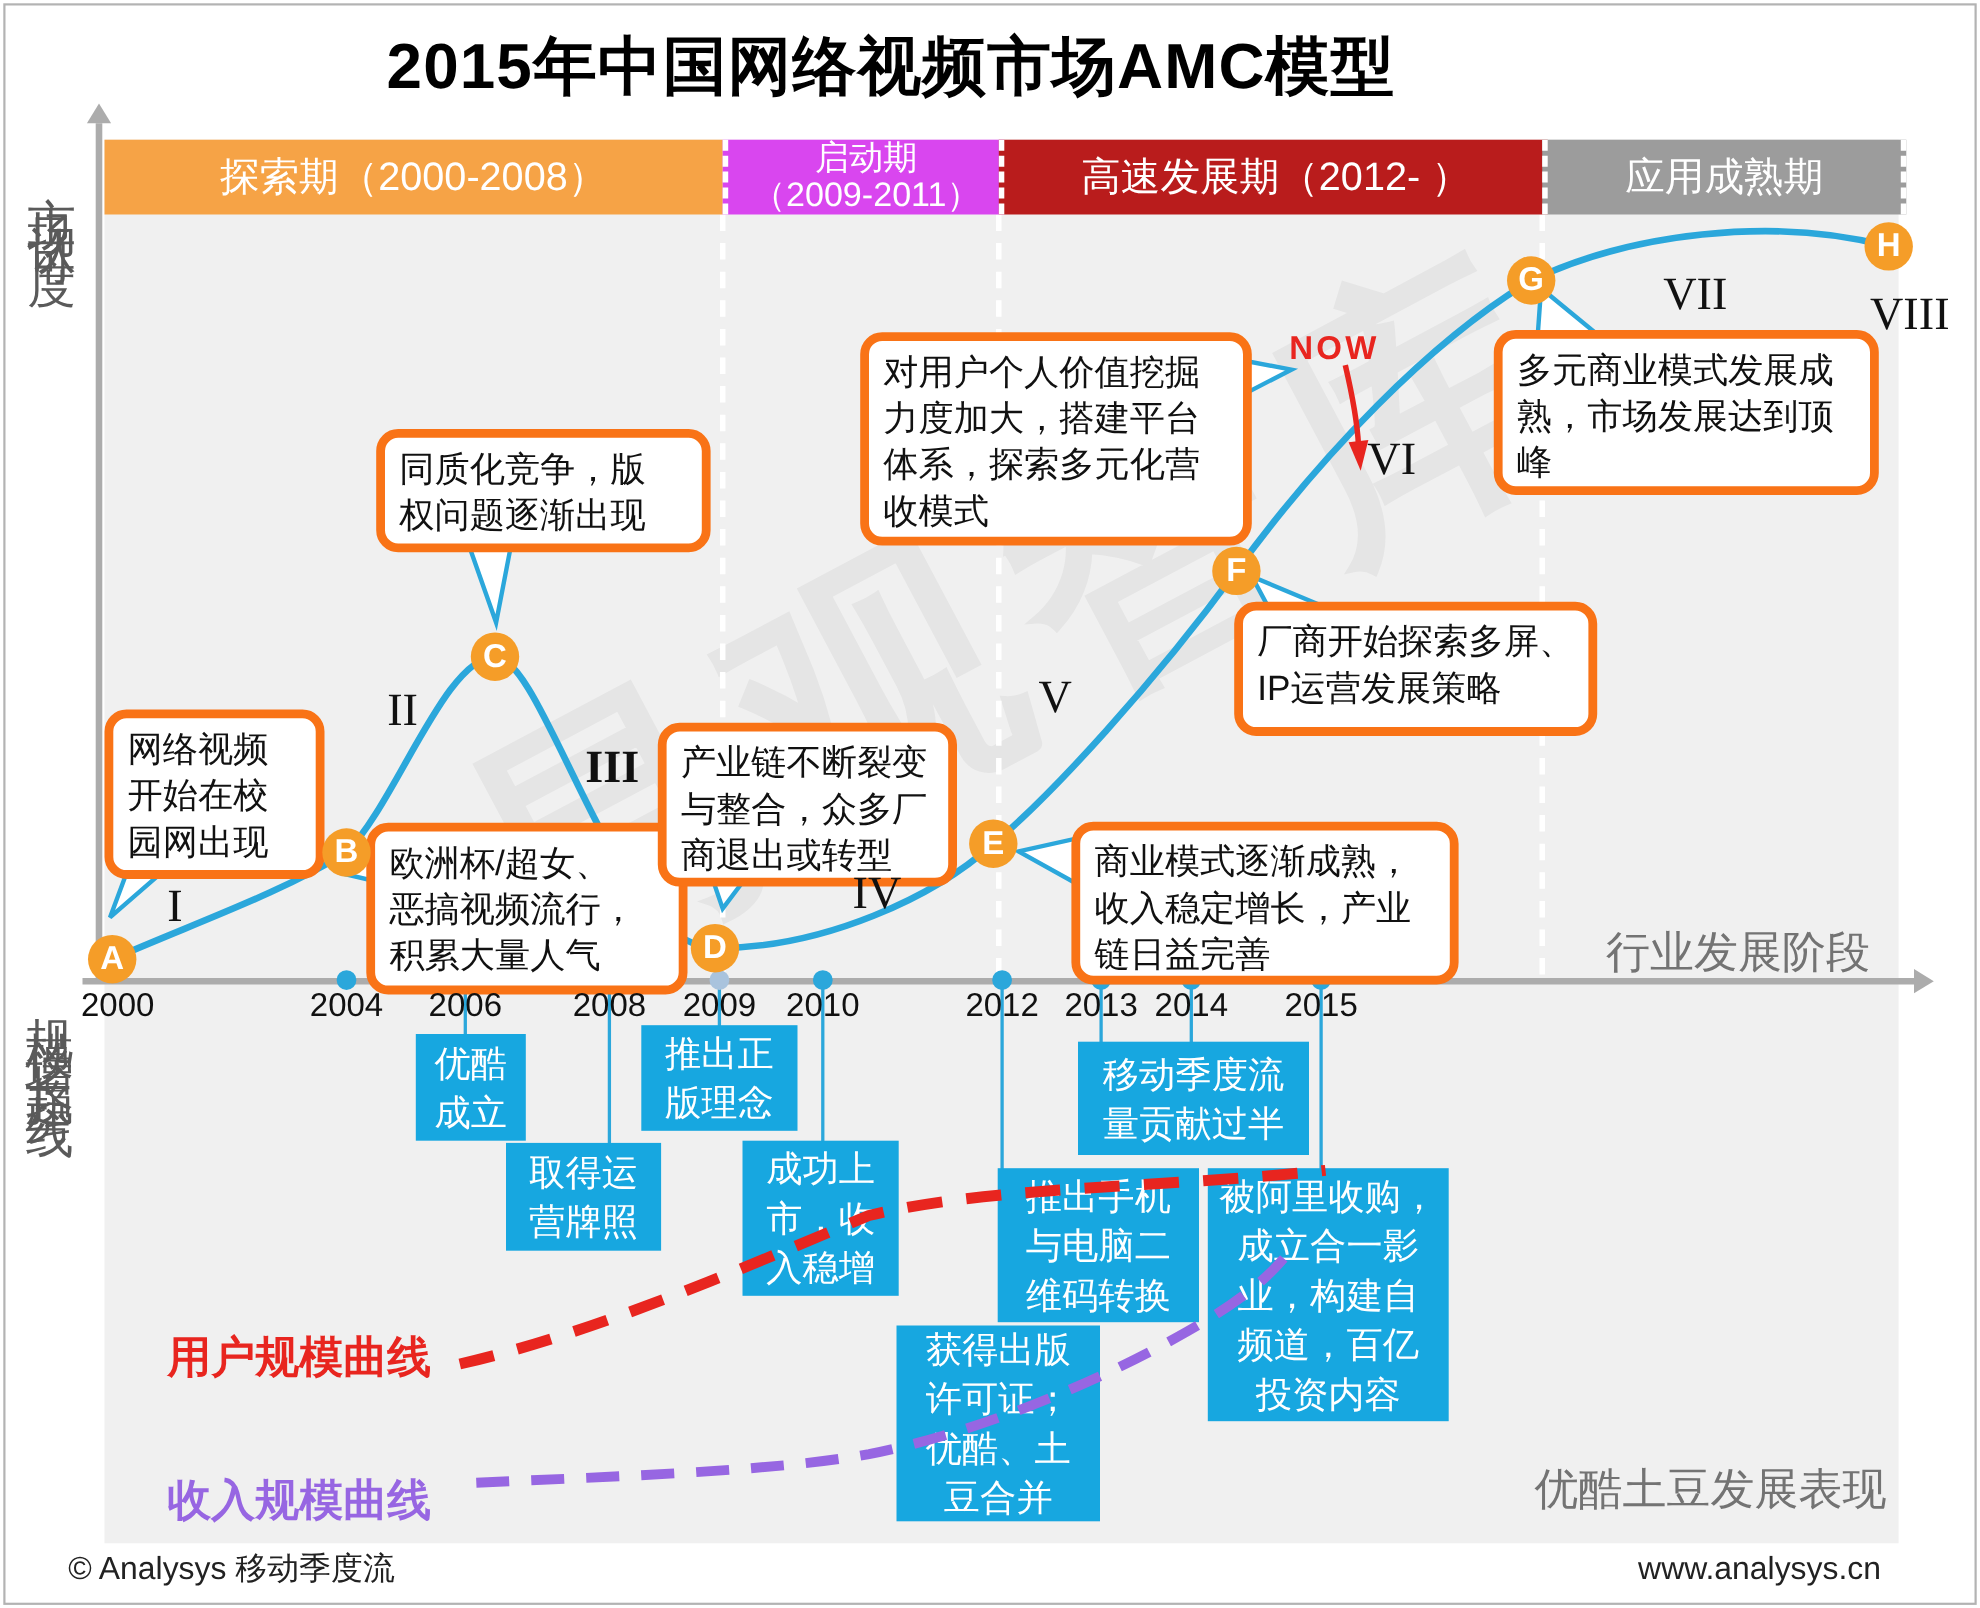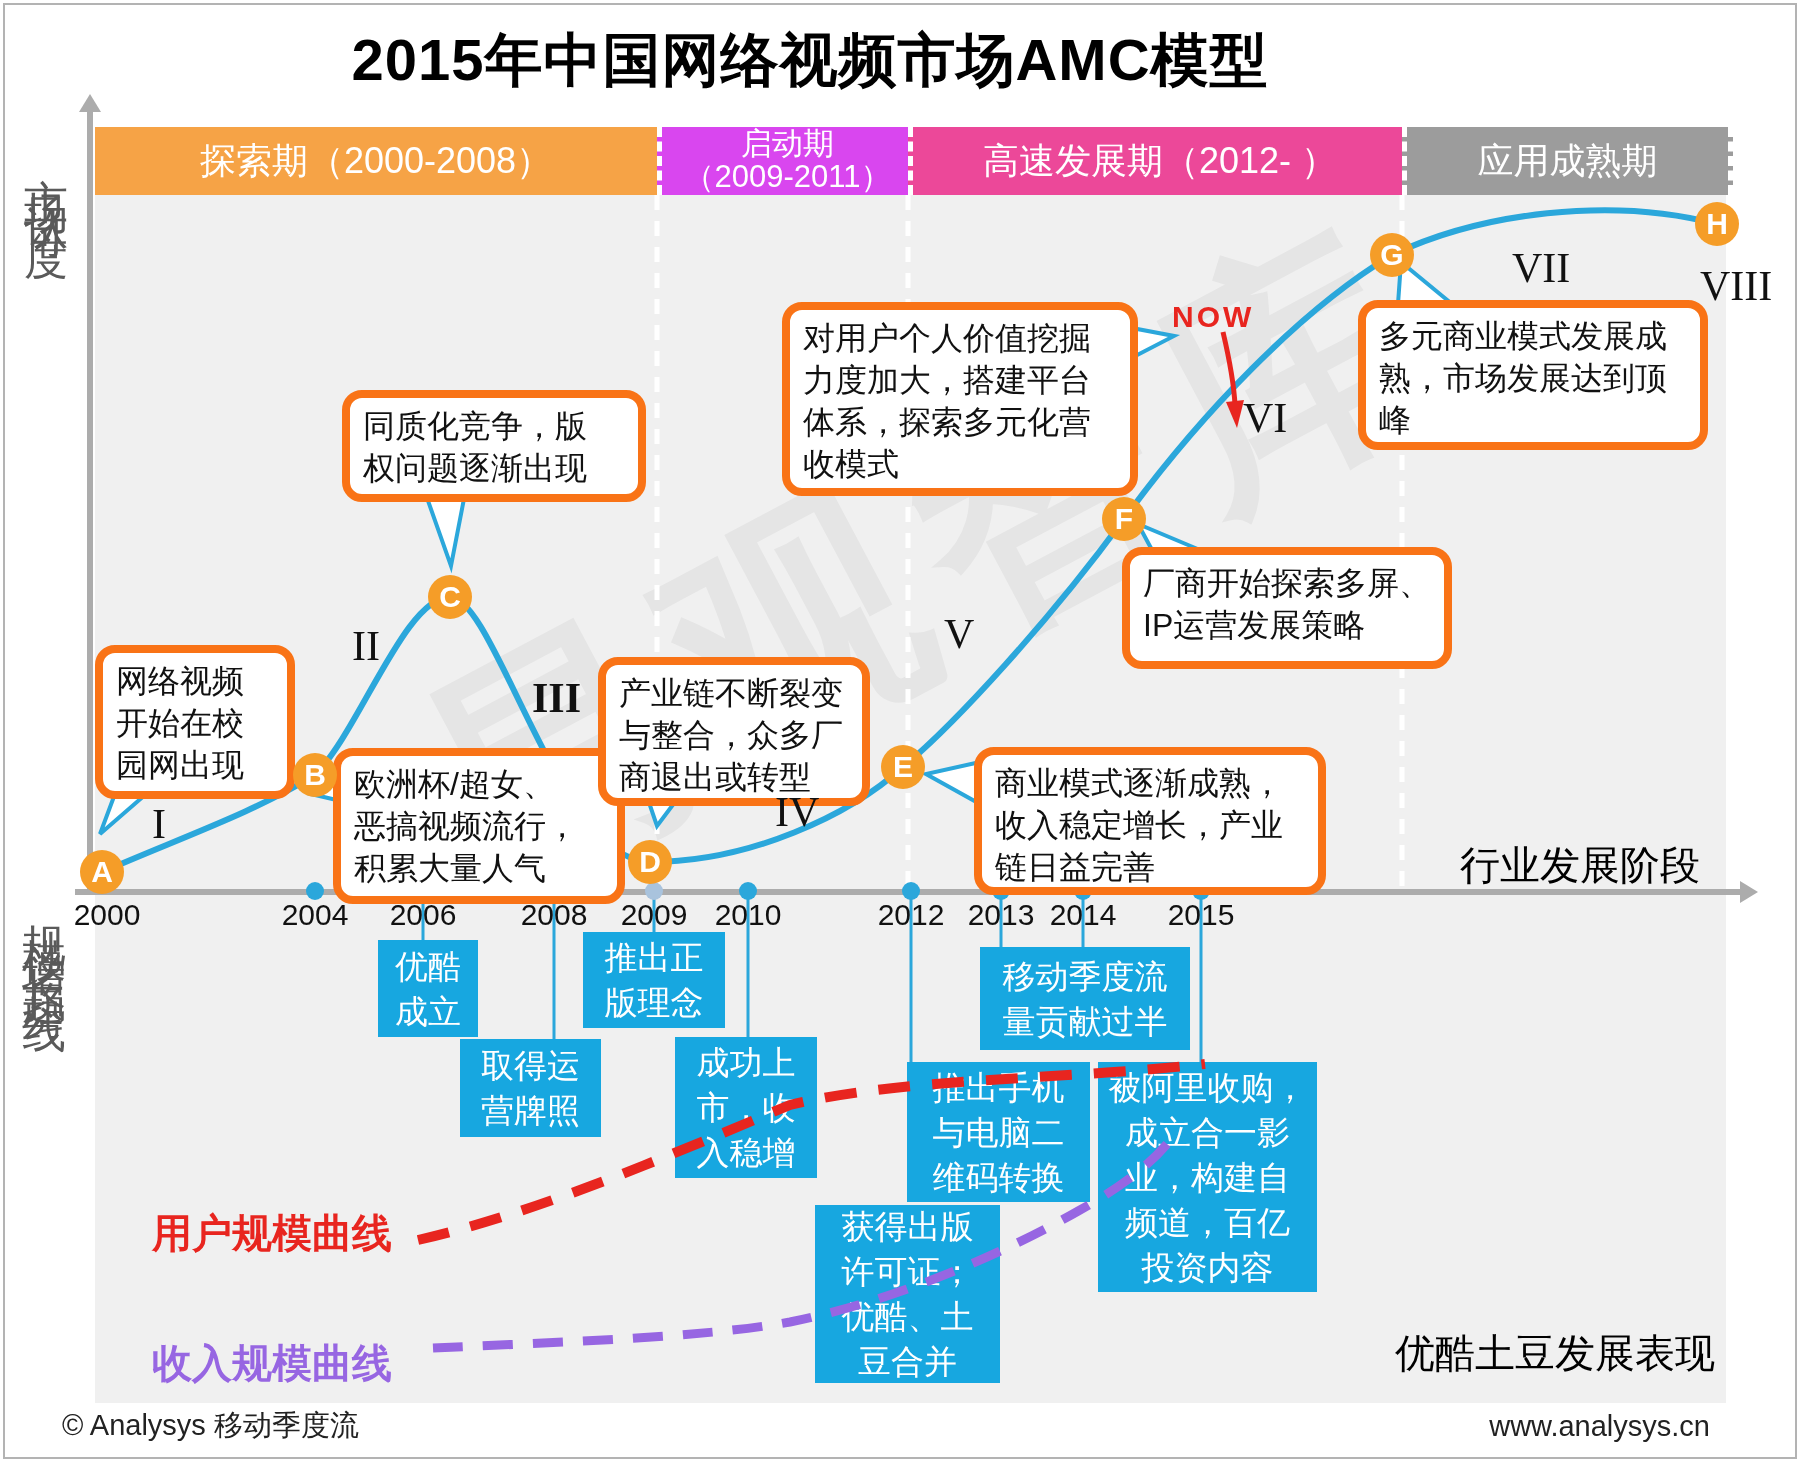--- a/index.html
+++ b/index.html
@@ -23,21 +23,21 @@
   .vlabel{position:absolute;display:flex;flex-direction:column;justify-content:space-between;
           align-items:center;color:#5a5a5a;font-size:44px;z-index:2;}
   .bubble{position:absolute;background:#fff;border:8px solid #f97316;border-radius:20px;
           font-size:32px;line-height:42px;padding:7px 13px;white-space:pre-line;z-index:2;color:#111;}
   .pt{position:absolute;width:44px;height:44px;border-radius:50%;background:#F59D28;color:#fff;
       font-size:30px;font-weight:bold;display:flex;align-items:center;justify-content:center;z-index:3;}
   .rn{position:absolute;font-family:"Liberation Serif", serif;font-size:42px;color:#111;z-index:2;}
   .yr{position:absolute;top:898px;width:100px;text-align:center;font-size:30px;color:#111;z-index:2;}
   .ebox{position:absolute;background:#17A7E0;color:#fff;font-size:33px;line-height:45px;
         white-space:pre-line;text-align:center;z-index:2;display:flex;align-items:center;justify-content:center;}
-  .graytext{position:absolute;color:#000000;font-size:40px;z-index:2;}
+  .graytext{position:absolute;color:#737373;font-size:40px;z-index:2;}
   .legend{position:absolute;font-size:40px;font-weight:bold;z-index:2;}
   .nowlbl{position:absolute;left:1172px;top:300px;font-size:30px;font-weight:bold;
           letter-spacing:3px;color:#E8251F;z-index:2;}
   .foot{position:absolute;font-size:29px;color:#222;z-index:2;}
 </style>
 </head>
 <body>
 
 <div class="canvas">
   <div class="plotbg"></div>
@@ -52,21 +52,21 @@
     <span style="writing-mode:vertical-lr;text-orientation:upright;letter-spacing:14px;">规模增长趋势线</span>
   </div>
 
   <div class="band" style="left:95px;width:562px;background:#F6A346;">
     <div class="l1">探索期（2000-2008）</div>
   </div>
   <div class="band" style="left:657px;width:251px;background:#d946ef;border-left:5px dashed #fff;">
     <div class="l1s">启动期</div>
     <div class="l2">（2009-2011）</div>
   </div>
-  <div class="band" style="left:908px;width:494px;background:#ec4899;border-left:5px dashed #fff;">
+  <div class="band" style="left:908px;width:494px;background:#b91c1c;border-left:5px dashed #fff;">
     <div class="l1">高速发展期（2012- ）</div>
   </div>
   <div class="band" style="left:1402px;width:321px;background:#9C9C9C;border-left:5px dashed #fff;border-right:5px dashed #fff;">
     <div class="l1">应用成熟期</div>
   </div>
 
   <svg class="layer" width="1800" height="1462" viewBox="0 0 1800 1462">
 
     <g stroke="#ffffff" stroke-width="5" stroke-dasharray="15 11">
       <line x1="657" y1="195" x2="657" y2="890"></line>

